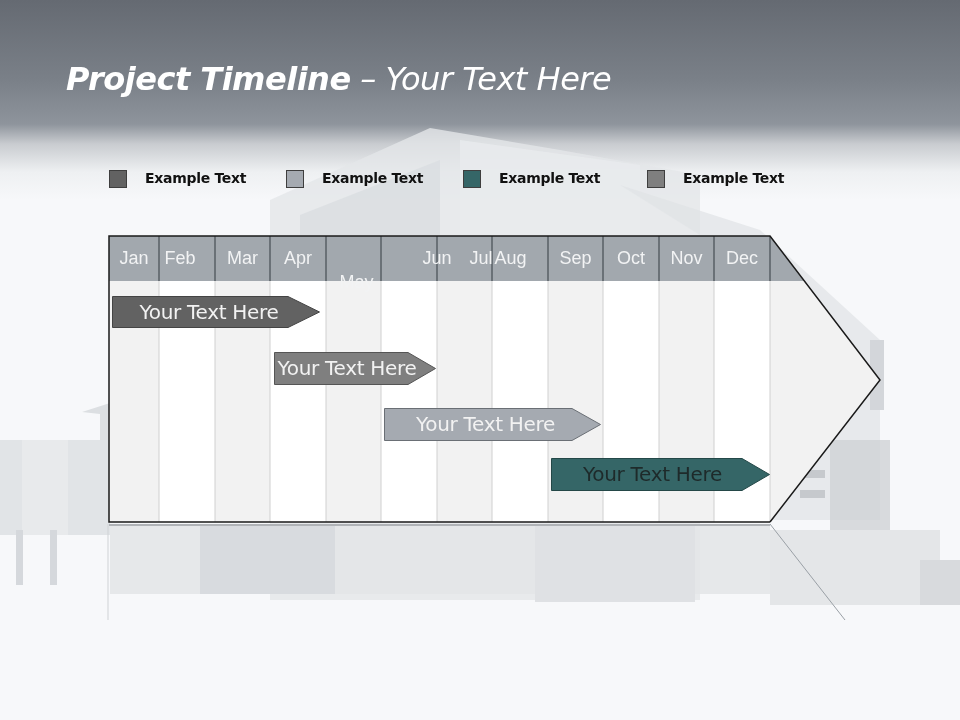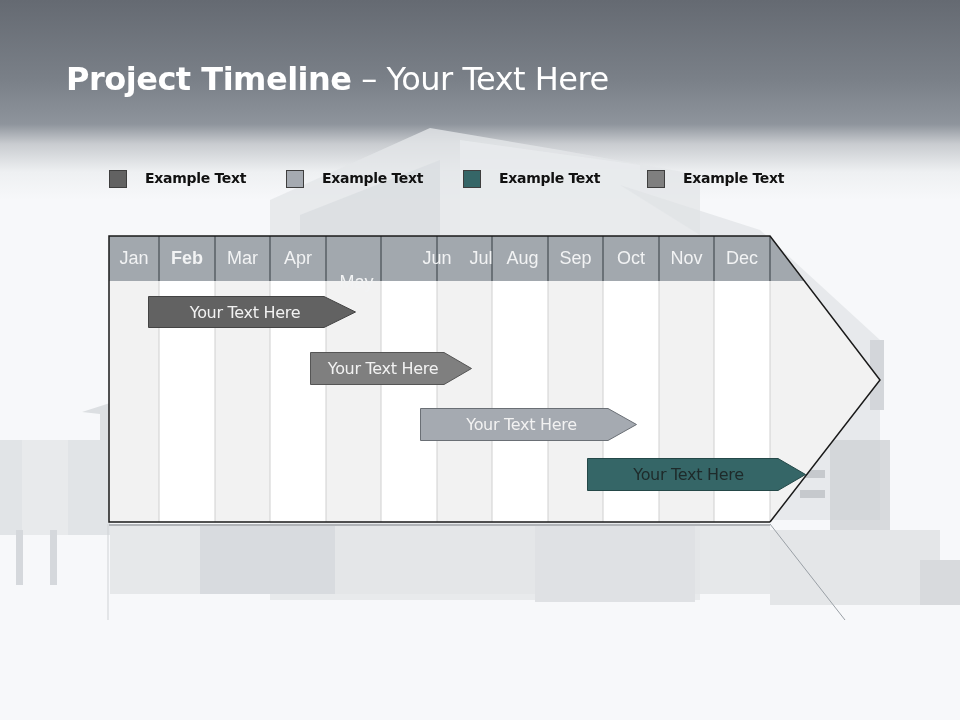--- a/index.html
+++ b/index.html
@@ -8,37 +8,37 @@
     background:#f7f8fa;
     font-family:"DejaVu Sans", "Liberation Sans", sans-serif;
   }
   .header-band {
     position:absolute; left:0; top:0; width:960px; height:200px;
     background:linear-gradient(to bottom, #656a72 0%, #7a8088 40%, #8e949c 62%, #c9ccd0 72%, #eef0f2 86%, #f7f8fa 100%);
   }
   .bg-building { position:absolute; left:0; top:0; width:960px; height:720px; }
   .title {
     position:absolute; left:66px; top:60px; color:#ffffff; font-size:32px;
-    white-space:nowrap; letter-spacing:-0.5px;
+    white-space:nowrap; letter-spacing:-0.5px;font-style:italic;
   }
   .title .bold { font-weight:bold; }
   .title .normal { font-weight:normal; }
 
   .legend-item { position:absolute; top:170px; height:20px; display:flex; align-items:flex-start; }
   .legend-swatch { width:18px; height:18px; box-sizing:border-box; border:1px solid #3e3e3e; }
   .legend-label { margin-left:18px; font-size:14px; font-weight:bold; color:#111; white-space:nowrap; letter-spacing:-0.3px; }
 
   .chart { position:absolute; left:0; top:0; width:960px; height:720px; }
   .month-label {
     position:absolute; top:236px; height:45px; line-height:45px; text-align:center;
     color:#f2f3f4; font-size:18px; font-family:"Liberation Sans", sans-serif;
   }
   .bar {
     position:absolute; height:32px; display:flex; align-items:center; justify-content:center;
-    font-size:16px; font-family:"DejaVu Sans", sans-serif;margin-left:36px;
+    font-size:20px; font-family:"DejaVu Sans", sans-serif;
   }
   .bar svg { position:absolute; left:0; top:0; }
   .bar span { position:relative; z-index:1; letter-spacing:-0.3px; }
 </style>
 </head>
 <body>
 
 <div class="header-band"></div>
 
 <svg class="bg-building" viewBox="0 0 960 720">
@@ -126,27 +126,27 @@
       <line x1="659" y1="236" x2="659" y2="281"></line>
     <line x1="714" y1="236" x2="714" y2="281"></line>
       <line x1="770" y1="236" x2="770" y2="281"></line>
   </g>
 
   <polyline points="770,522 109,522 109,236 770,236 880,380 770,522" fill="none" stroke="#1a1a1a" stroke-width="1.5"></polyline>
   <line x1="109" y1="525" x2="770" y2="525" stroke="#b0b3b7" stroke-width="2"></line>
 </svg>
 
 <div class="month-label" style="left:109px;width:50px;">Jan</div>
-<div class="month-label" style="left:159px;width:56px;font-weight:bold;">Feb</div>
+<div class="month-label" style="left:152px;width:56px;">Feb</div>
 <div class="month-label" style="left:215px;width:55px;">Mar</div>
 <div class="month-label" style="left:270px;width:56px;">Apr</div>
 <div class="month-label" style="left:324px;width:65px;margin-top:24px;">May</div>
 <div class="month-label" style="left:381px;width:56px;padding-left:28px;">Jun</div>
 <div class="month-label" style="left:437px;width:40px;padding-left:24px;">Jul</div>
-<div class="month-label" style="left:492px;width:37px;margin-left:12px;">Aug</div>
+<div class="month-label" style="left:492px;width:37px;">Aug</div>
 <div class="month-label" style="left:548px;width:55px;">Sep</div>
 <div class="month-label" style="left:603px;width:56px;">Oct</div>
 <div class="month-label" style="left:659px;width:55px;">Nov</div>
 <div class="month-label" style="left:714px;width:56px;">Dec</div>
 
 <div class="bar" style="left:112px;top:296px;width:208px;color:#f2f2f2;">
   <svg width="208" height="32">
       <polygon points="0.5,0.5 176,0.5 207.5,16 176,31.5 0.5,31.5" fill="#626262" stroke="#444" stroke-width="1"></polygon>
     </svg>
   <span style="margin-right:14px;">Your  Text Here</span>

